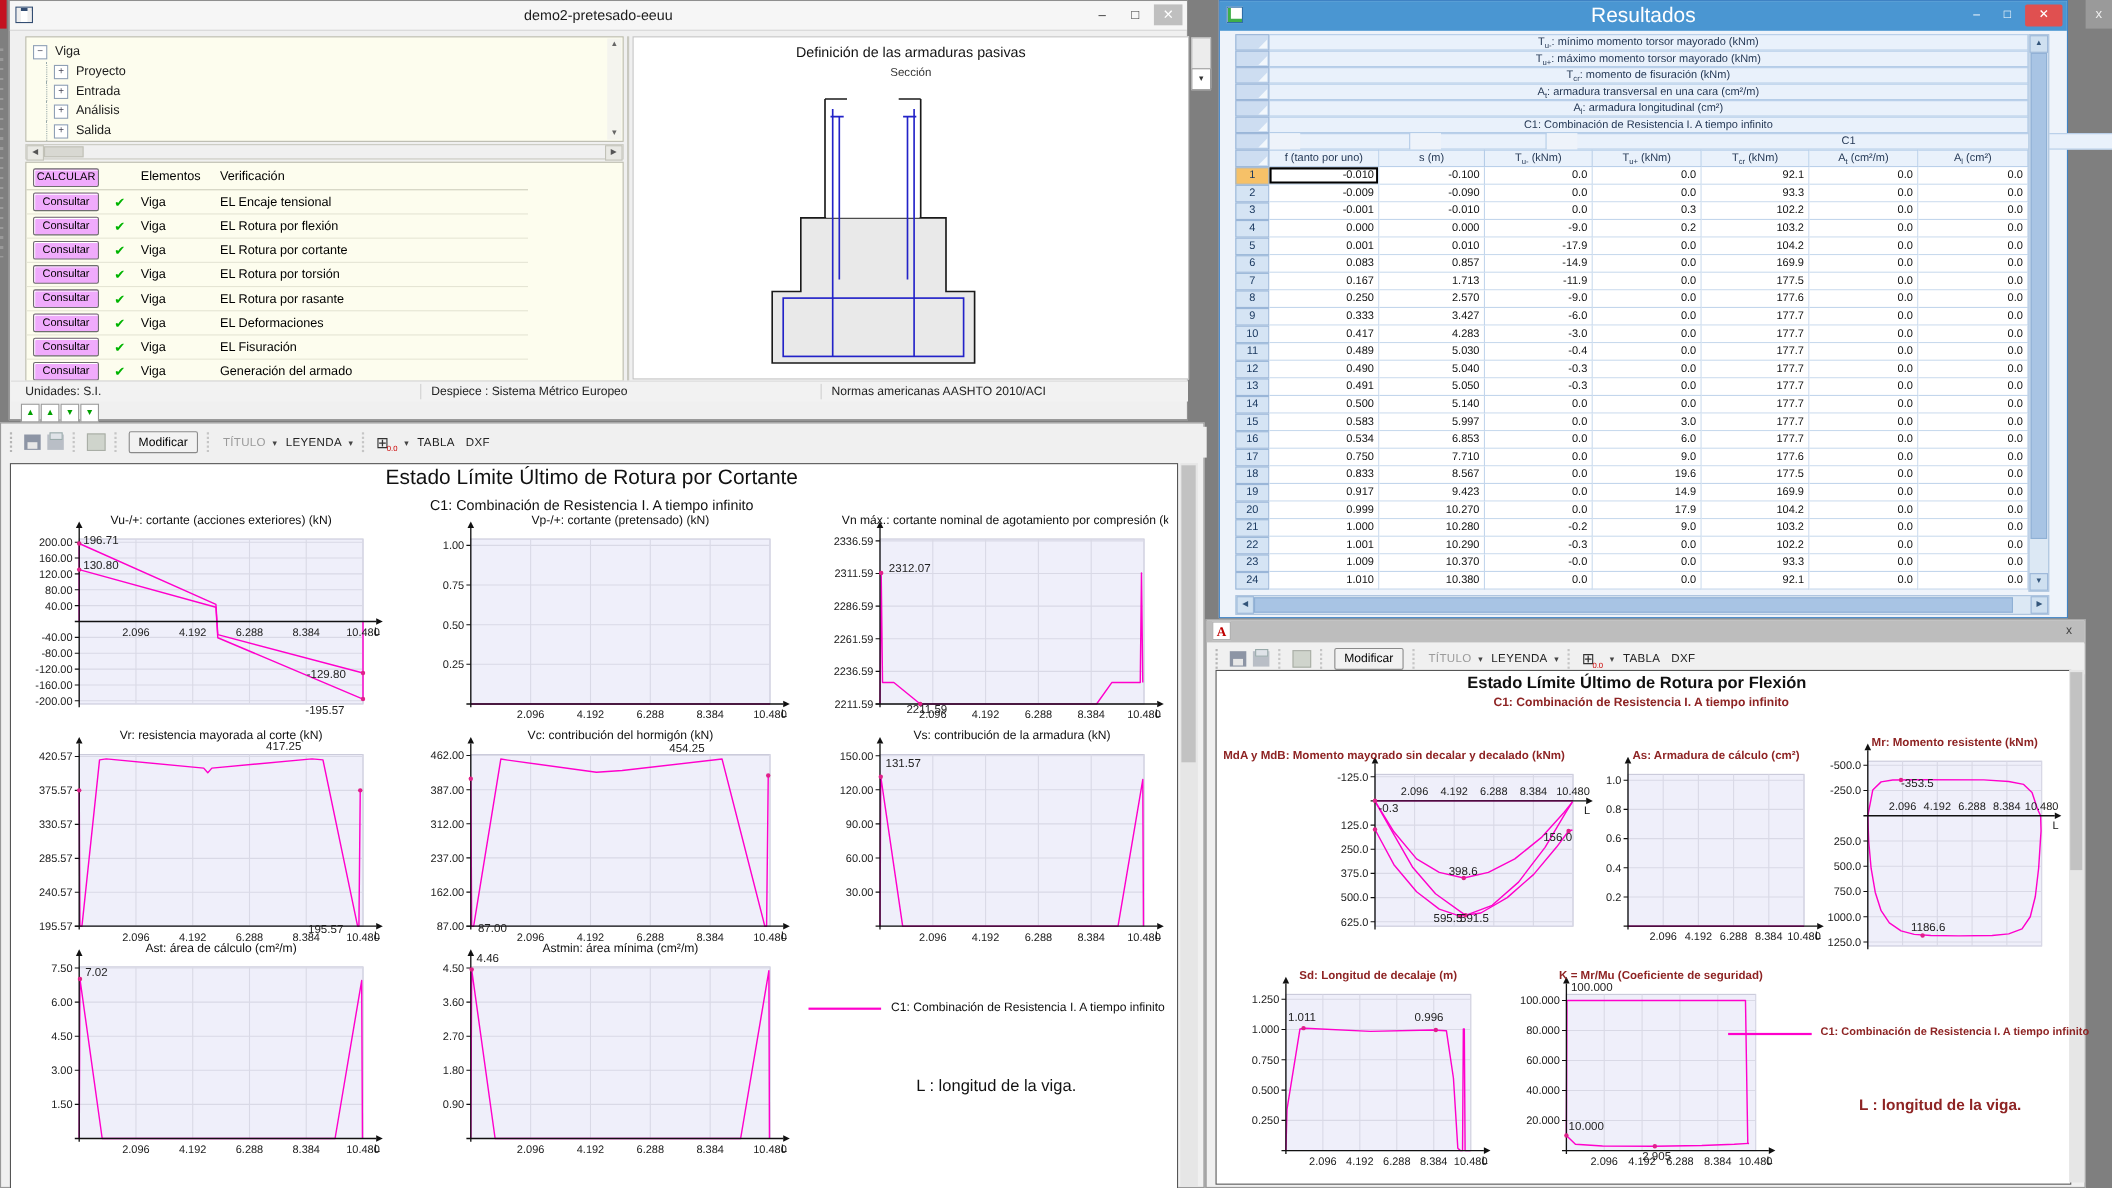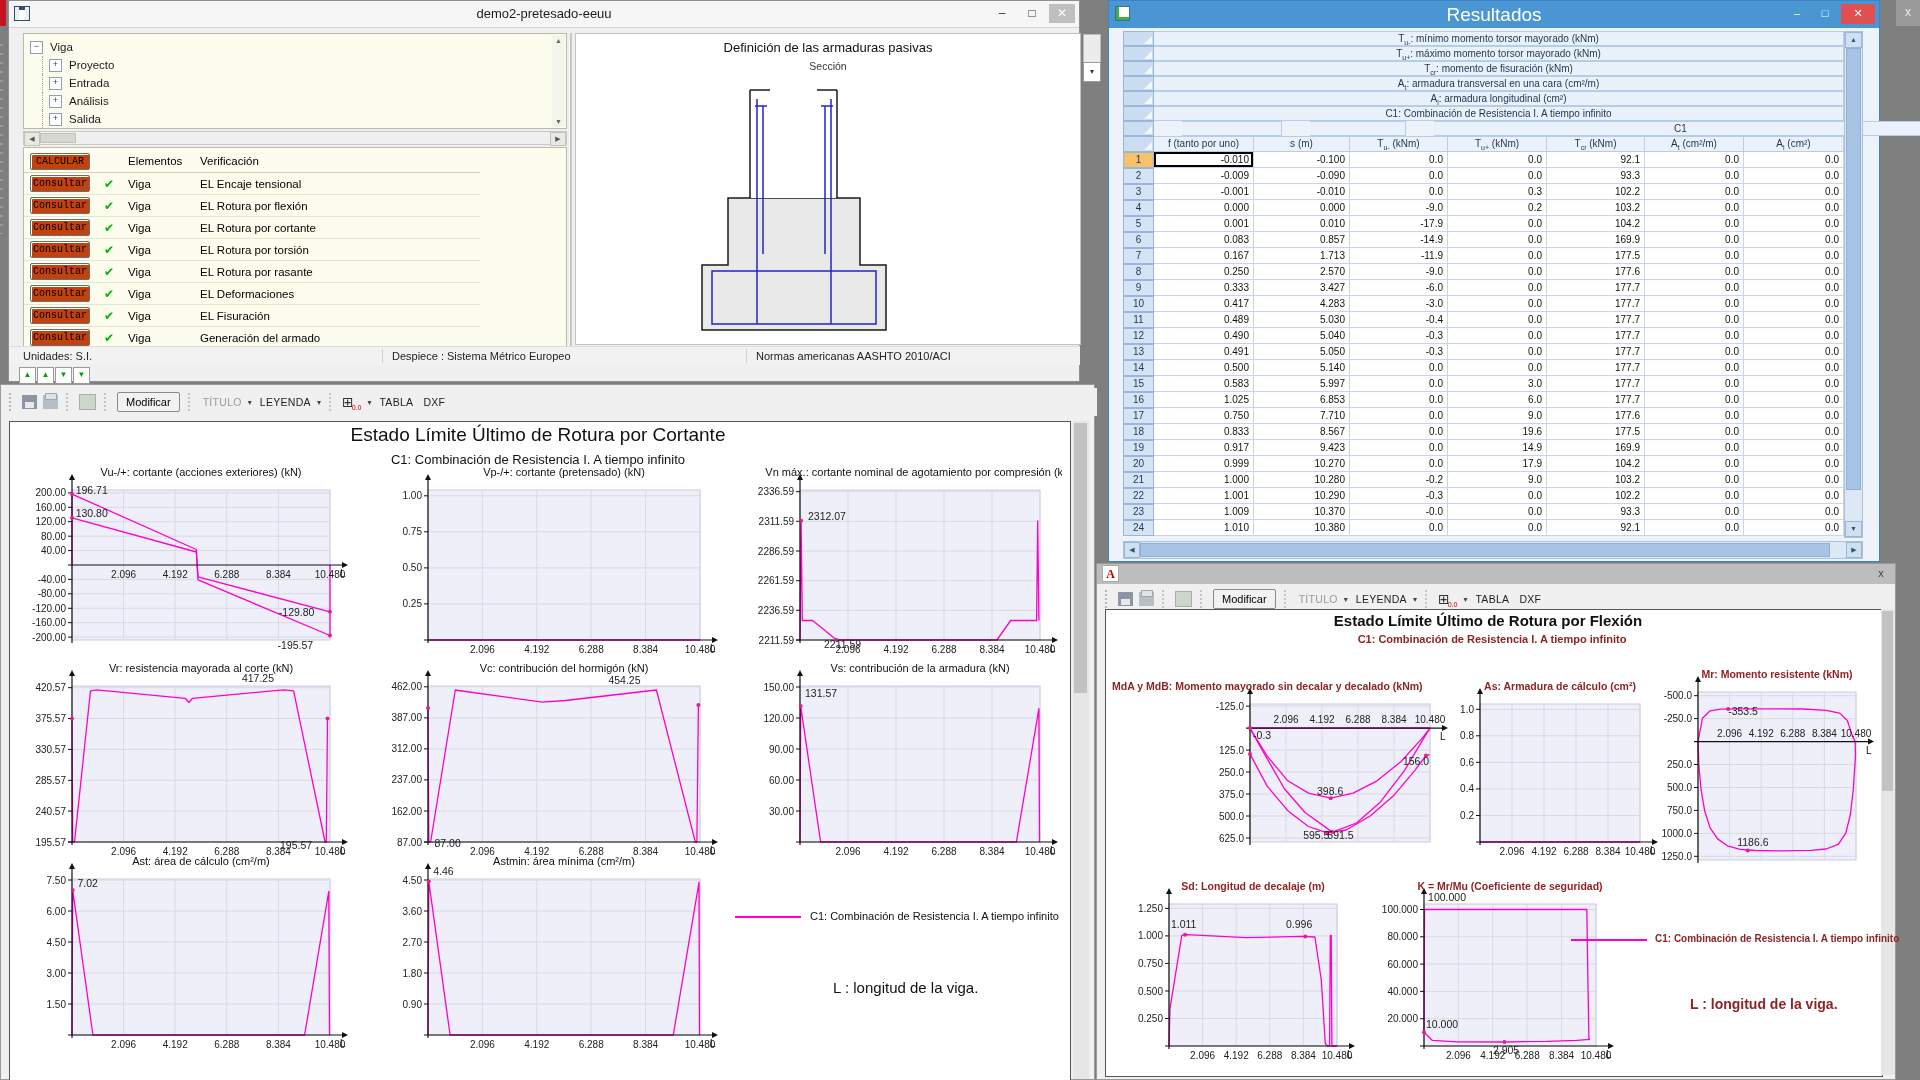--- a/index.html
+++ b/index.html
@@ -17,21 +17,21 @@
   .titem.child{margin-left:18px;}
   .tbox{width:11px;height:11px;border:1px solid #8fa0b5;background:#fff;font-size:9px;line-height:9px;text-align:center;color:#445;margin:0 5px 0 6px;flex:none;}
   .tname{padding:0 2px;}
   .tscroll{position:absolute;right:1px;top:1px;bottom:1px;width:13px;background:#f4f4ee;font-size:7px;color:#666;text-align:center;}
   #hscroll1{left:14px;top:130px;width:544px;height:14px;background:#f0f0f0;border:1px solid #c9c9c0;font-size:7px;color:#555;}
   .harrow{position:absolute;top:0;width:14px;height:12px;line-height:12px;text-align:center;background:#e9e9e4;border:1px solid #c2c2b8;}
   
   #calcpanel{left:14px;top:146px;width:544px;height:200px;background:#fdfdee;border:1px solid #b9b9ad;}
   .crow{display:flex;height:21px;align-items:center;border-bottom:1px solid #e5e5d4;width:456px;}
   .crow.hdr{height:22px;border-bottom:1px solid #cfcfbe;}
-  .calc,.consult{width:60px;height:17px;margin-left:6px;font-size:10px;background:#c2410c;border:1px solid #6e6e6e;border-radius:2px;box-shadow:inset 1px 1px 0 #fff;font-family:Liberation Mono, monospace;padding:0;}
+  .calc,.consult{width:60px;height:17px;margin-left:6px;font-size:10px;background:#f0abfc;border:1px solid #6e6e6e;border-radius:2px;box-shadow:inset 1px 1px 0 #fff;font-family:Liberation Sans, sans-serif;padding:0;}
   .chk{width:26px;flex:none;text-align:center;font-size:12px;color:#00b400;position:relative;margin-left:6px;}
   .chk::before{content:"";position:absolute;left:4px;top:3px;width:9px;height:9px;background:#c9c9c9;border:1px solid #555;z-index:-1;}
   .cel{width:66px;flex:none;font-size:11.5px;padding-left:6px;}
   .cver{flex:1;font-size:11.5px;padding-left:6px;}
   .cel.h,.cver.h{font-size:11.5px;}
   
   #statusbar{left:1px;top:345px;width:1070px;height:19px;background:#f2f2f2;border-top:1px solid #dcdcdc;font-size:11px;color:#222;}
   .sic{position:absolute;top:2px;width:15px;height:15px;border:1px solid #9a9a9a;background:#fff;text-align:center;font-size:8px;line-height:14px;color:#00a000;}
   
   #secpane{left:566px;top:32px;width:506px;height:312px;background:#fff;border:1px solid #c2c2c2;}
@@ -424,21 +424,21 @@
           <div class="rcell" style="width:100px;">0.583</div>
           <div class="rcell" style="width:96px;">5.997</div>
           <div class="rcell" style="width:98px;">0.0</div>
           <div class="rcell" style="width:99px;">3.0</div>
           <div class="rcell" style="width:98px;">177.7</div>
           <div class="rcell" style="width:99px;">0.0</div>
           <div class="rcell" style="width:100px;">0.0</div>
         </div>
         <div class="rrow" style="height:16px;">
           <div class="rnum">16</div>
-          <div class="rcell" style="width:100px;">1.025</div>
+          <div class="rcell" style="width:100px;">0.534</div>
           <div class="rcell" style="width:96px;">6.853</div>
           <div class="rcell" style="width:98px;">0.0</div>
           <div class="rcell" style="width:99px;">6.0</div>
           <div class="rcell" style="width:98px;">177.7</div>
           <div class="rcell" style="width:99px;">0.0</div>
           <div class="rcell" style="width:100px;">0.0</div>
         </div>
         <div class="rrow" style="height:16px;">
           <div class="rnum">17</div>
           <div class="rcell" style="width:100px;">0.750</div>

